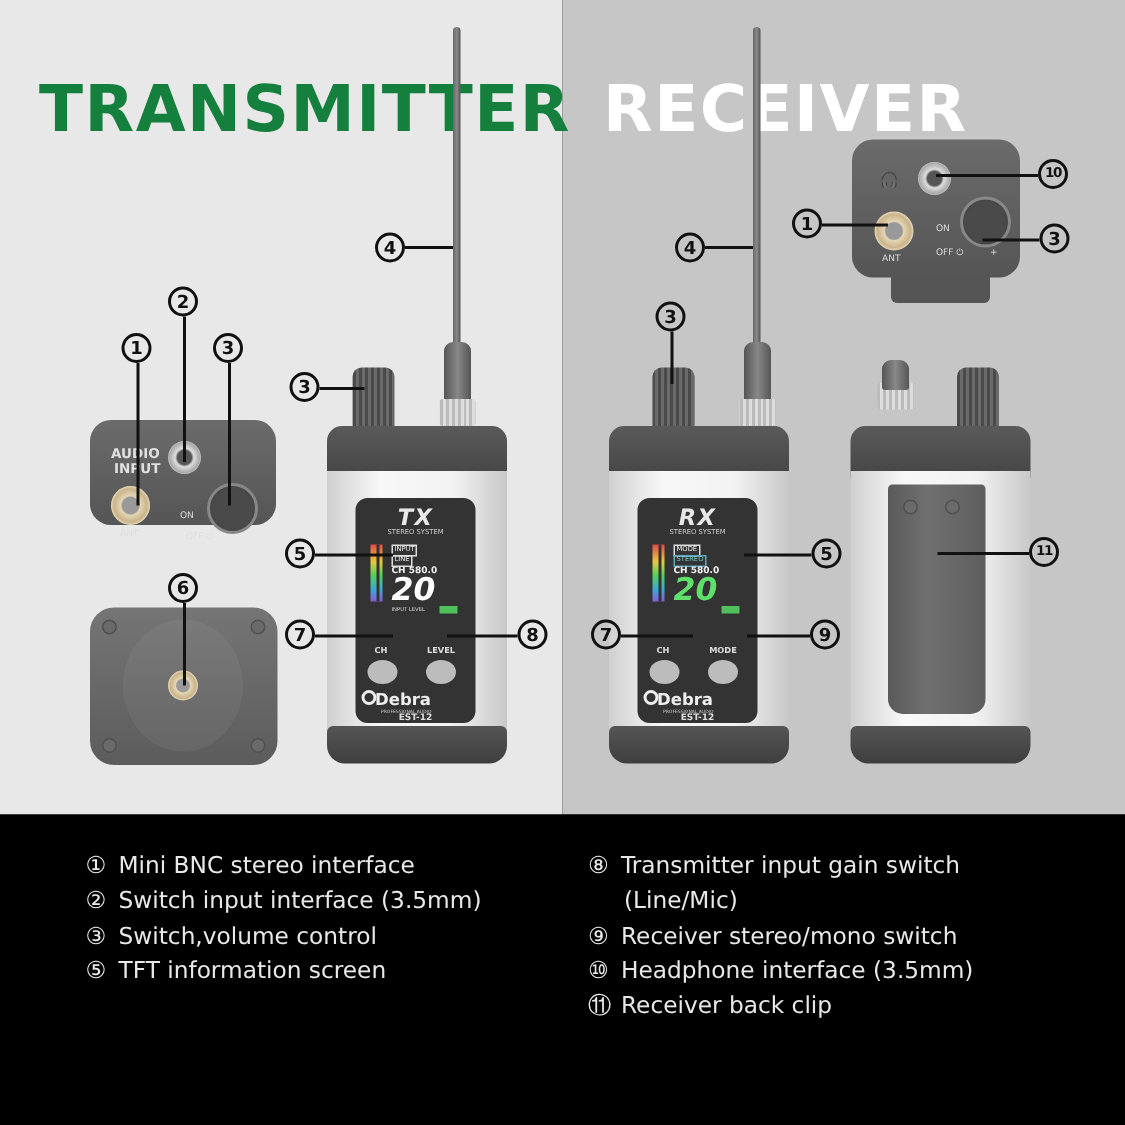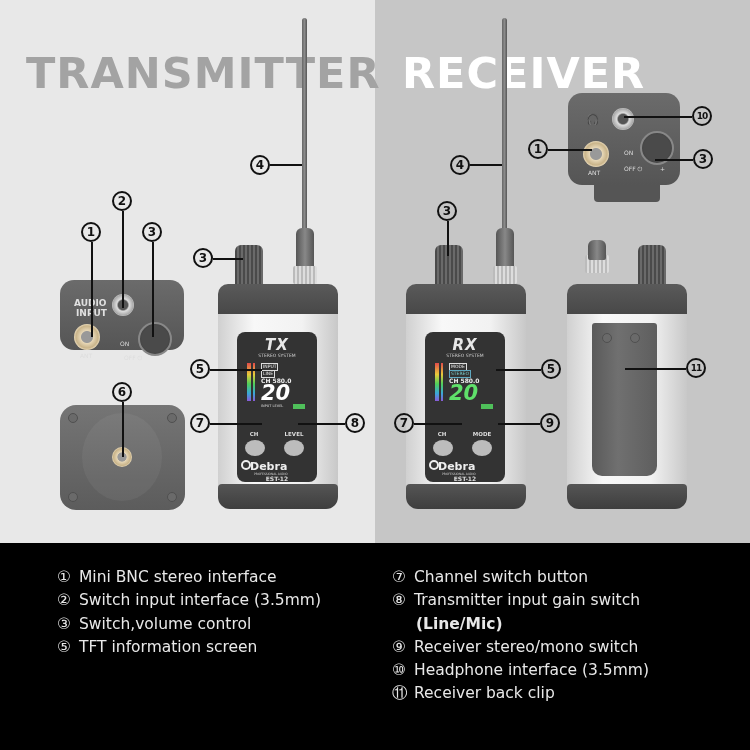--- a/index.html
+++ b/index.html
@@ -2,21 +2,21 @@
 <html><head>
 <meta charset="utf-8">
 <style>
   * { box-sizing: border-box; margin: 0; padding: 0; }
   body { width: 750px; height: 750px; overflow: hidden; font-family: "DejaVu Sans", sans-serif; background: #000; position: relative; }
   .panel-left { position: absolute; left: 0; top: 0; width: 375px; height: 543px; background: #e8e8e8; }
   .panel-right { position: absolute; left: 375px; top: 0; width: 375px; height: 543px; background: #c6c6c6; }
   .bottom { position: absolute; left: 0; top: 543px; width: 750px; height: 207px; background: #000; }
 
   .title { position: absolute; top: 48px; font-family: "DejaVu Sans", sans-serif; font-weight: bold; font-size: 43px; letter-spacing: 1px; }
-  .title-tx { left: 26px; color: #a3a3a3; }
+  .title-tx { left: 26px; color: #15803d; }
   .title-rx { left: 402px; color: #ffffff; }
   .callout { position: absolute; width: 20px; height: 20px; border: 2px solid #111; border-radius: 50%; background: transparent; font-size: 12px; font-weight: bold; color: #111; display: flex; align-items: center; justify-content: center; font-family: "DejaVu Sans", sans-serif; }
   .callout.small { font-size: 9px; letter-spacing: -1px; }
   .line { position: absolute; background: #111; }
 
   
   .antenna-rod { position: absolute; width: 5px; background: linear-gradient(90deg,#666,#8a8a8a,#555); border-radius: 3px; }
   .antenna-base { position: absolute; width: 18px; height: 40px; background: linear-gradient(90deg,#555,#888,#555); border-radius: 6px 6px 2px 2px; }
   .antenna-nut { position: absolute; width: 24px; height: 18px; background: repeating-linear-gradient(90deg,#bbb 0 2px,#ddd 2px 4px); border-radius: 2px; }
 
@@ -57,21 +57,21 @@
   .bottom-plate { position: absolute; background: linear-gradient(180deg,#757575,#5c5c5c); border-radius: 16px; }
   .screw { position: absolute; width: 10px; height: 10px; border-radius: 50%; background: #6a6a6a; border: 1px solid #505050; }
 
   .clip { position: absolute; background: linear-gradient(90deg,#5a5a5a,#707070 40%,#5e5e5e); border-radius: 3px 3px 10px 10px; }
 
   .legend { position: absolute; top: 566px; color: #e8e8e8; font-size: 15.5px; line-height: 23.3px; font-family: "DejaVu Sans", sans-serif; }
   .legend-left { left: 57px; }
   .legend-right { left: 392px; }
   .legend .item { white-space: nowrap; }
   .legend .num { display: inline-block; width: 22px; }
-  .legend .cont { padding-left: 24px; font-weight: bold; }
+  .legend .cont { padding-left: 24px; }
 </style>
 </head>
 <body>
 
 <div class="panel-left"></div>
 <div class="panel-right"></div>
 
 <div class="title title-tx">TRANSMITTER</div>
 <div class="title title-rx">RECEIVER</div>
 
@@ -219,19 +219,18 @@
 <div class="line" style="left:625px;top:368px;width:61px;height:1.5px;"></div>
 
 <div class="bottom"></div>
 <div class="legend legend-left">
   <div class="item"><span class="num">①</span><span>Mini BNC stereo interface</span></div>
   <div class="item"><span class="num">②</span><span>Switch input interface (3.5mm)</span></div>
   <div class="item"><span class="num">③</span><span>Switch,volume control</span></div>
   <div class="item"><span class="num">⑤</span><span>TFT information screen</span></div>
 </div>
 <div class="legend legend-right">
-  <div class="item"><span class="num">⑦</span><span>Channel switch button</span></div>
   <div class="item"><span class="num">⑧</span><span>Transmitter input gain switch</span></div>
   <div class="item cont">(Line/Mic)</div>
   <div class="item"><span class="num">⑨</span><span>Receiver stereo/mono switch</span></div>
   <div class="item"><span class="num">⑩</span><span>Headphone interface (3.5mm)</span></div>
   <div class="item"><span class="num">⑪</span><span>Receiver back clip</span></div>
 </div>
 
 </body></html>

